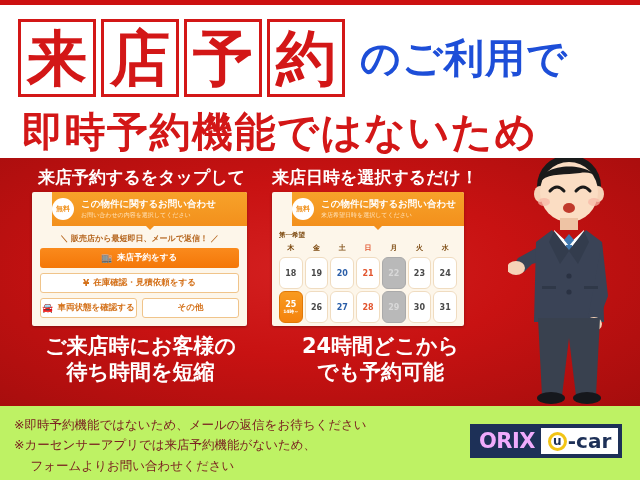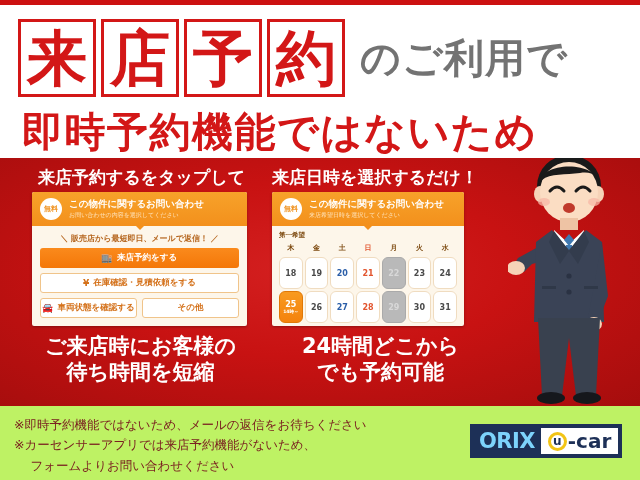--- a/index.html
+++ b/index.html
@@ -19,21 +19,21 @@
   .kanji-box{
     width:78px;height:78px;border:3px solid #d31717;
     display:flex;align-items:center;justify-content:center;
     margin-right:5px;box-sizing:border-box;
   }
   .kanji-box span{
     font-size:60px;line-height:1;color:#d31717;font-weight:bold;
     font-family:"DejaVu Sans",sans-serif;
   }
   .hl-tail{
-    font-size:40px;font-weight:bold;color:#737373;margin-left:10px;
+    font-size:40px;font-weight:bold;color:#1d4ed8;margin-left:10px;
     letter-spacing:1px;font-family:"DejaVu Sans",sans-serif;
   }
   .hl-row2{
     position:absolute;left:22px;top:100px;width:600px;
     font-size:41px;font-weight:bold;color:#d31717;letter-spacing:1.5px;
     white-space:nowrap;font-family:"DejaVu Sans",sans-serif;
   }
 
   
   .red-body{
@@ -53,21 +53,21 @@
   .mock{
     position:absolute;background:#fdf6ea;border-radius:2px;overflow:hidden;
     box-shadow:0 1px 3px rgba(0,0,0,.3);
   }
   .mock-left{left:32px;top:34px;width:215px;height:134px;}
   .mock-right{left:272px;top:34px;width:192px;height:134px;}
 
   .mock-head{
     position:relative;height:34px;
     background:linear-gradient(#f7a22a,#f3901c);
-    display:flex;align-items:center;padding-left:8px;box-sizing:border-box;
+    display:flex;align-items:center;box-sizing:border-box;margin-left:20px;
   }
   .badge-free{
     width:22px;height:22px;border-radius:50%;background:#fff;
     display:flex;align-items:center;justify-content:center;flex:0 0 auto;
   }
   .badge-free span{font-size:7px;color:#f0921f;font-weight:bold;
     font-family:"DejaVu Sans",sans-serif;}
   .head-texts{margin-left:7px;}
   .head-t1{font-size:9.5px;color:#fff;font-weight:bold;line-height:1.15;
     font-family:"DejaVu Sans",sans-serif;}
@@ -146,21 +146,21 @@
     font-family:"DejaVu Sans",sans-serif;
   }
 
   
   .logo{
     position:absolute;left:470px;top:424px;width:152px;height:34px;
     background:#1d3057;border:1px solid #1d3057;display:flex;align-items:center;
     box-sizing:border-box;
   }
   .logo-orix{
-    color:#7dd3fc;font-size:21px;font-weight:bold;letter-spacing:-.5px;
+    color:#f0abfc;font-size:21px;font-weight:bold;letter-spacing:-.5px;
     padding:0 6px 0 8px;font-family:"DejaVu Sans",sans-serif;
   }
   .logo-ucar{
     background:#fff;flex:1;align-self:stretch;margin:3px 3px 3px 0;
     display:flex;align-items:center;justify-content:center;
   }
   .u-circle{
     width:19px;height:19px;border-radius:50%;border:3px solid #f2c416;
     display:flex;align-items:center;justify-content:center;box-sizing:border-box;
   }

